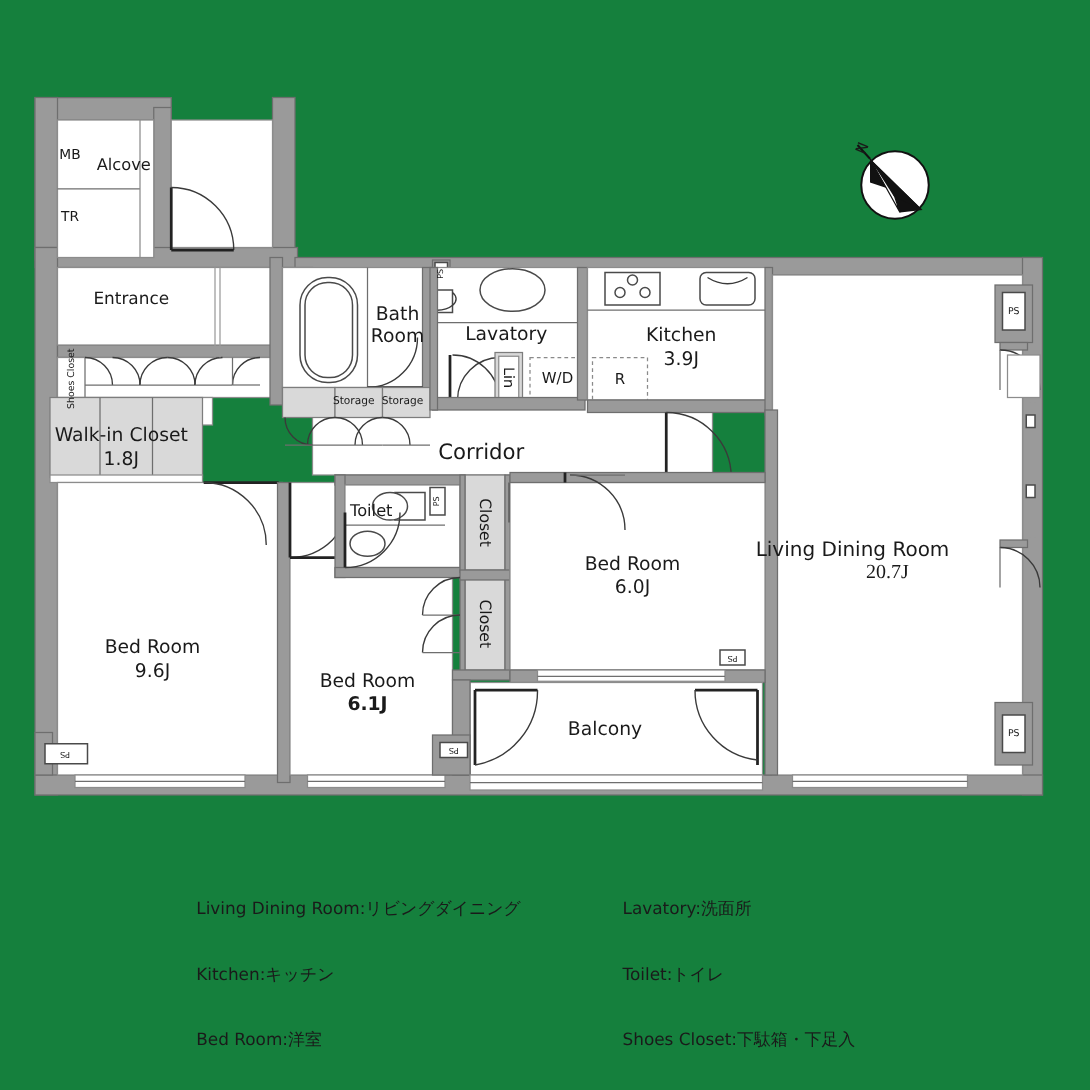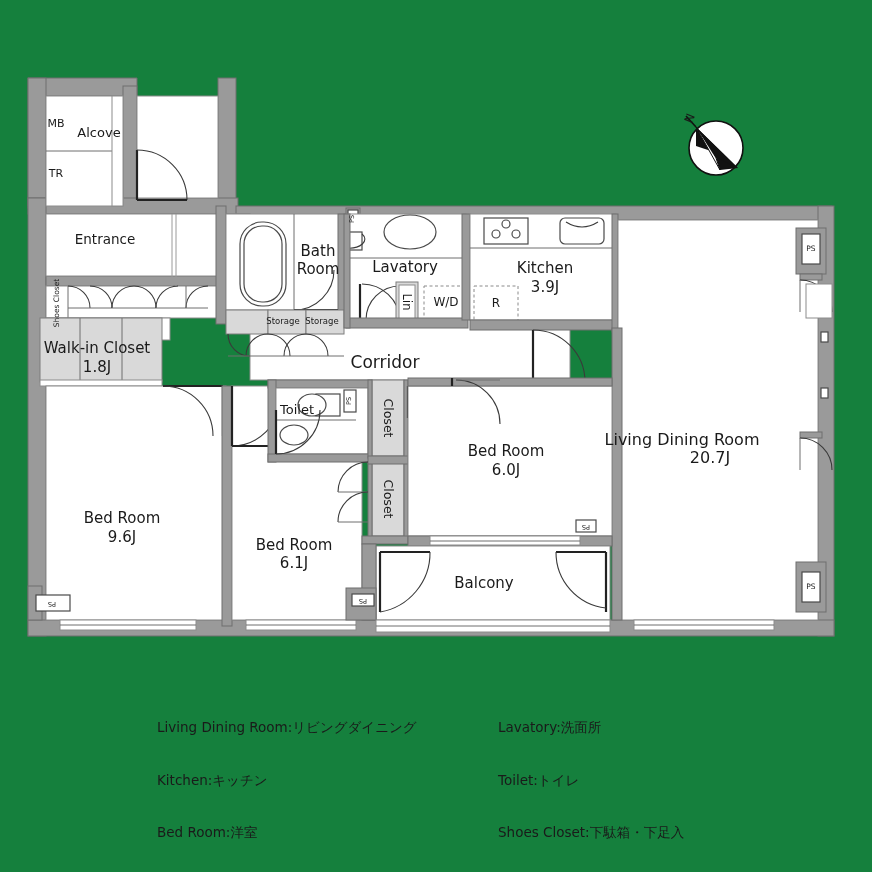--- a/index.html
+++ b/index.html
@@ -329,27 +329,27 @@
   <div class="lbl c" style="left:105px;top:240px;font-size:13.5px;">Entrance</div>
   <div class="lbl vsm" style="left:57px;top:303px;font-size:7.5px;">Shoes Closet</div>
 
   <div class="lbl c rname" style="left:97px;top:348px;">Walk-in Closet</div>
   <div class="lbl c rname" style="left:97px;top:367px;">1.8J</div>
 
   <div class="lbl c rname" style="left:122px;top:518px;">Bed Room</div>
   <div class="lbl c rname" style="left:122px;top:537px;">9.6J</div>
 
   <div class="lbl c rname" style="left:294px;top:545px;">Bed Room</div>
-  <div class="lbl c rname" style="left:294px;top:563px;">6.1J</div>
+  <div class="lbl c rname" style="left:294px;top:563px;font-weight:bold;">6.1J</div>
 
   <div class="lbl c rname" style="left:506px;top:451px;">Bed Room</div>
   <div class="lbl c rname" style="left:506px;top:470px;">6.0J</div>
 
   <div class="lbl c rname big" style="left:682px;top:440px;">Living Dining Room</div>
-  <div class="lbl c rname big" style="left:710px;top:458px;">20.7J</div>
+  <div class="lbl c rname big" style="left:710px;top:458px;font-family:Liberation Serif, serif;">20.7J</div>
 
   <div class="lbl c rname" style="left:545px;top:268px;">Kitchen</div>
   <div class="lbl c rname" style="left:545px;top:287px;">3.9J</div>
 
   <div class="lbl c rname" style="left:318px;top:251px;text-align:right;">Bath</div>
   <div class="lbl c rname" style="left:318px;top:269px;">Room</div>
 
   <div class="lbl c rname" style="left:405px;top:267px;">Lavatory</div>
   <div class="lbl c" style="left:297px;top:410px;font-size:13px;">Toilet</div>
   <div class="lbl c" style="left:385px;top:363px;font-size:17px;">Corridor</div>

